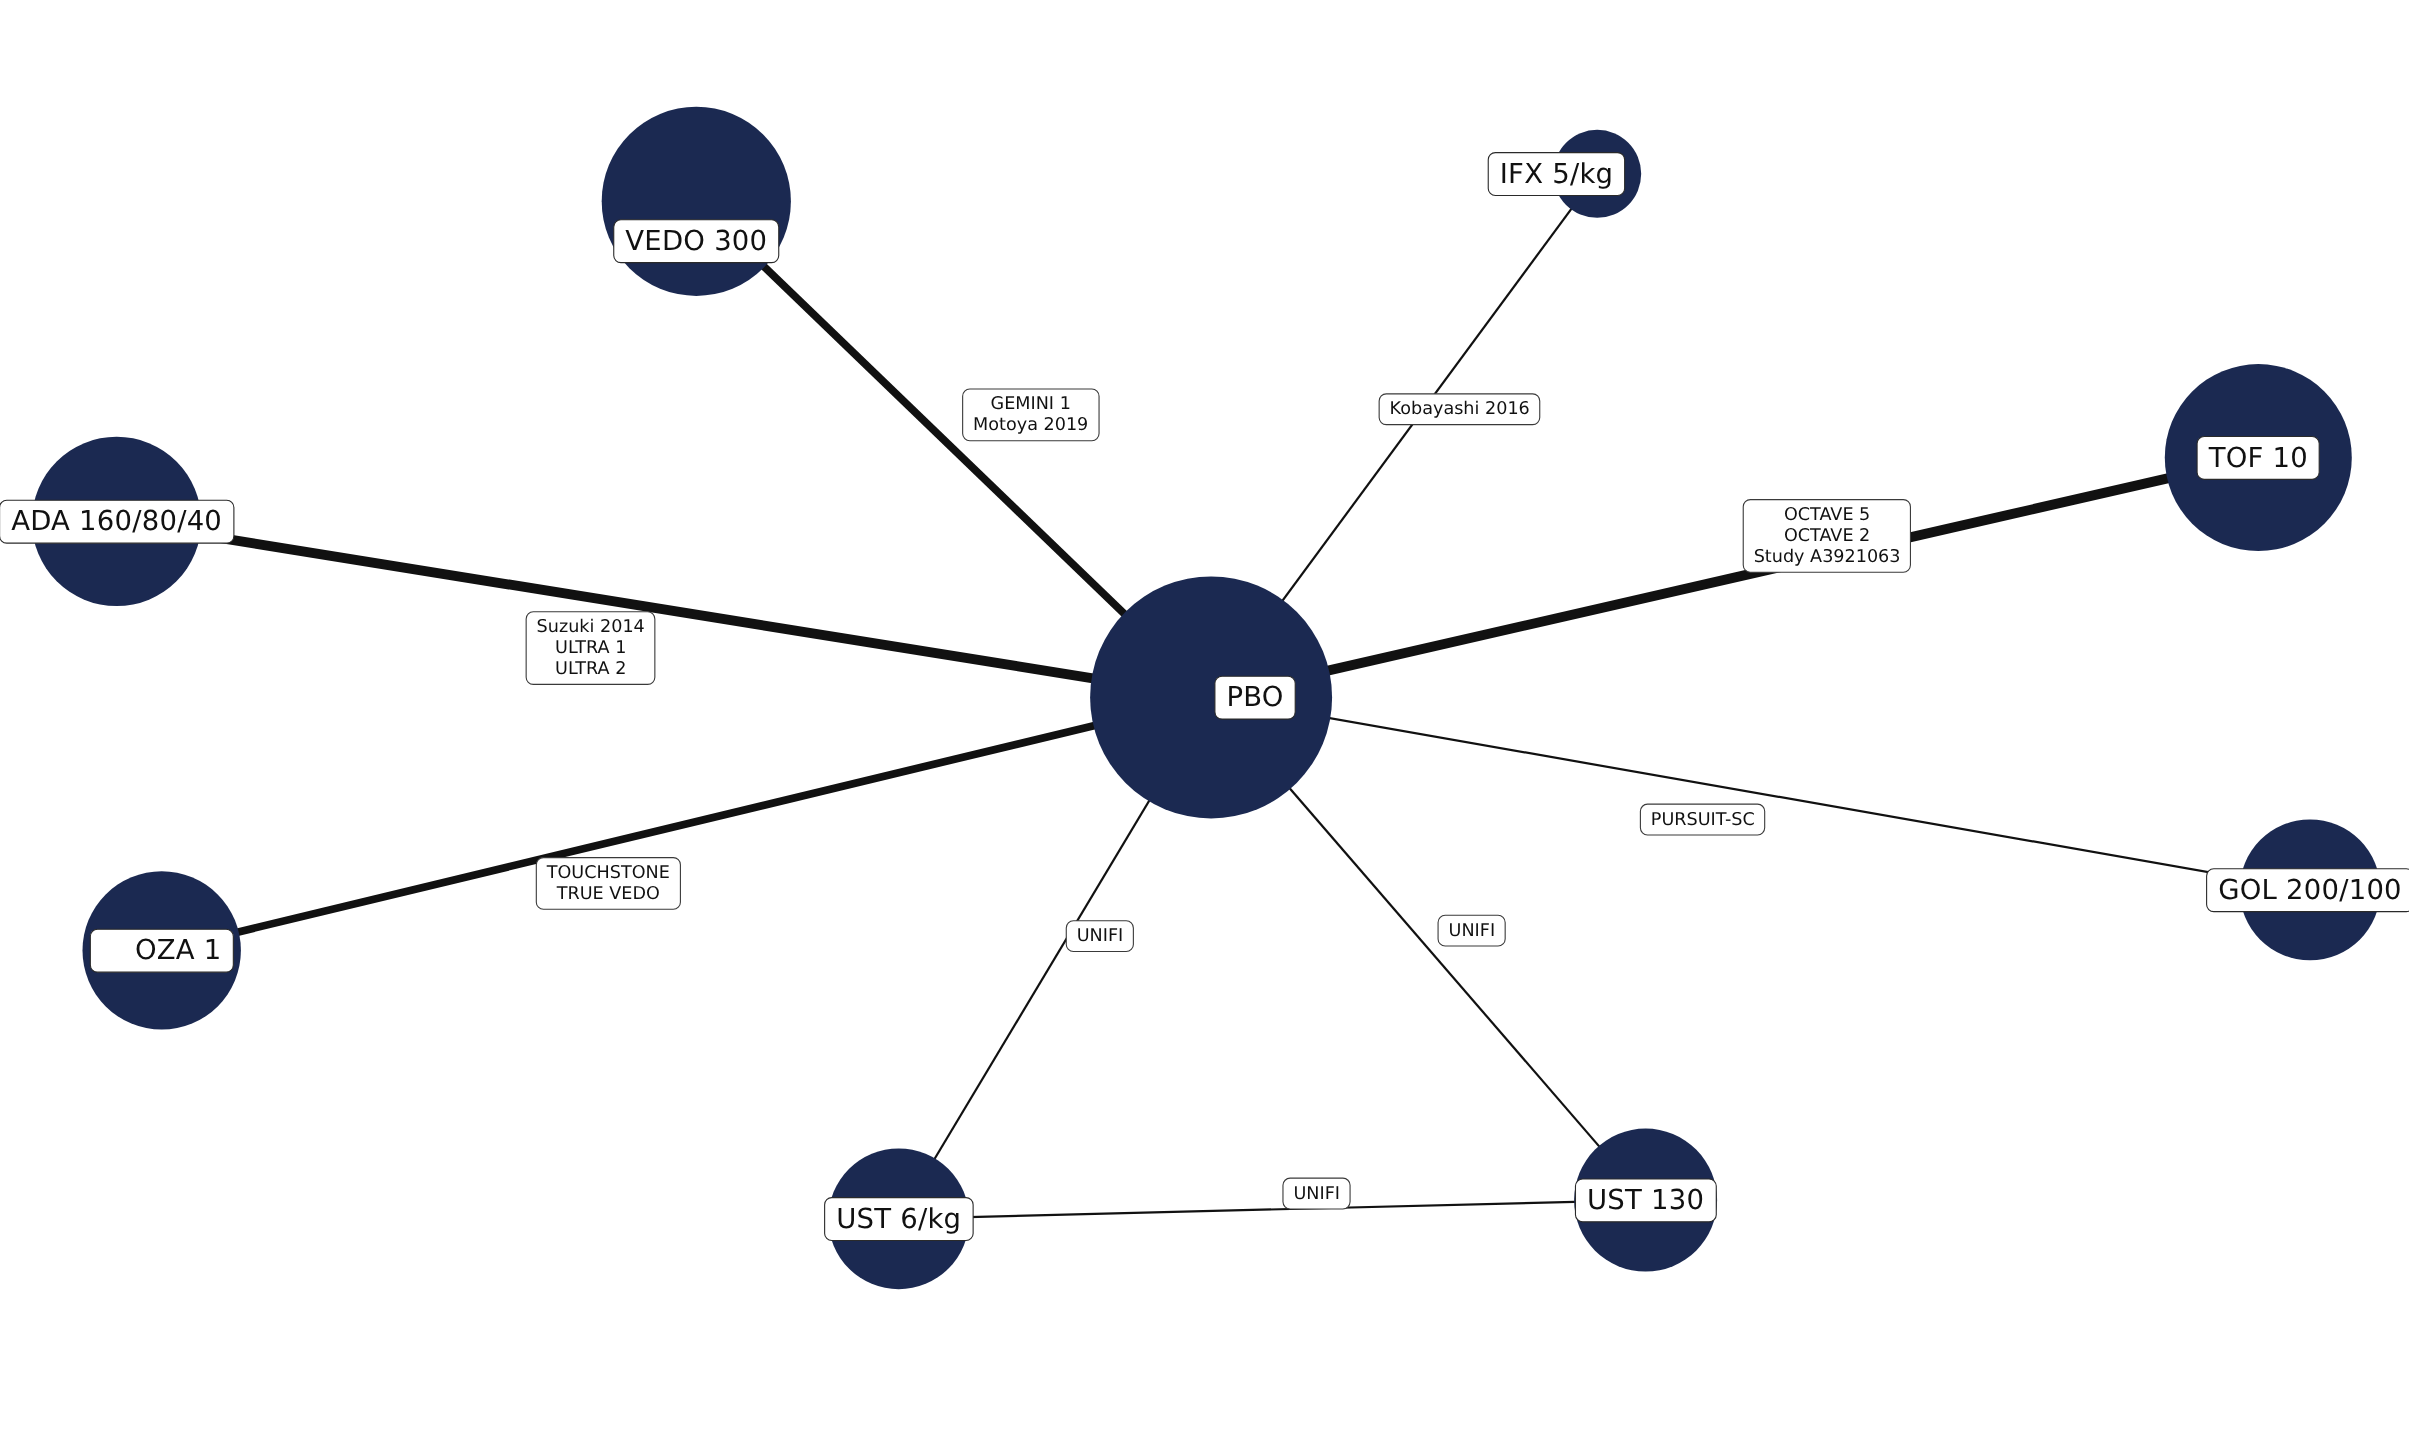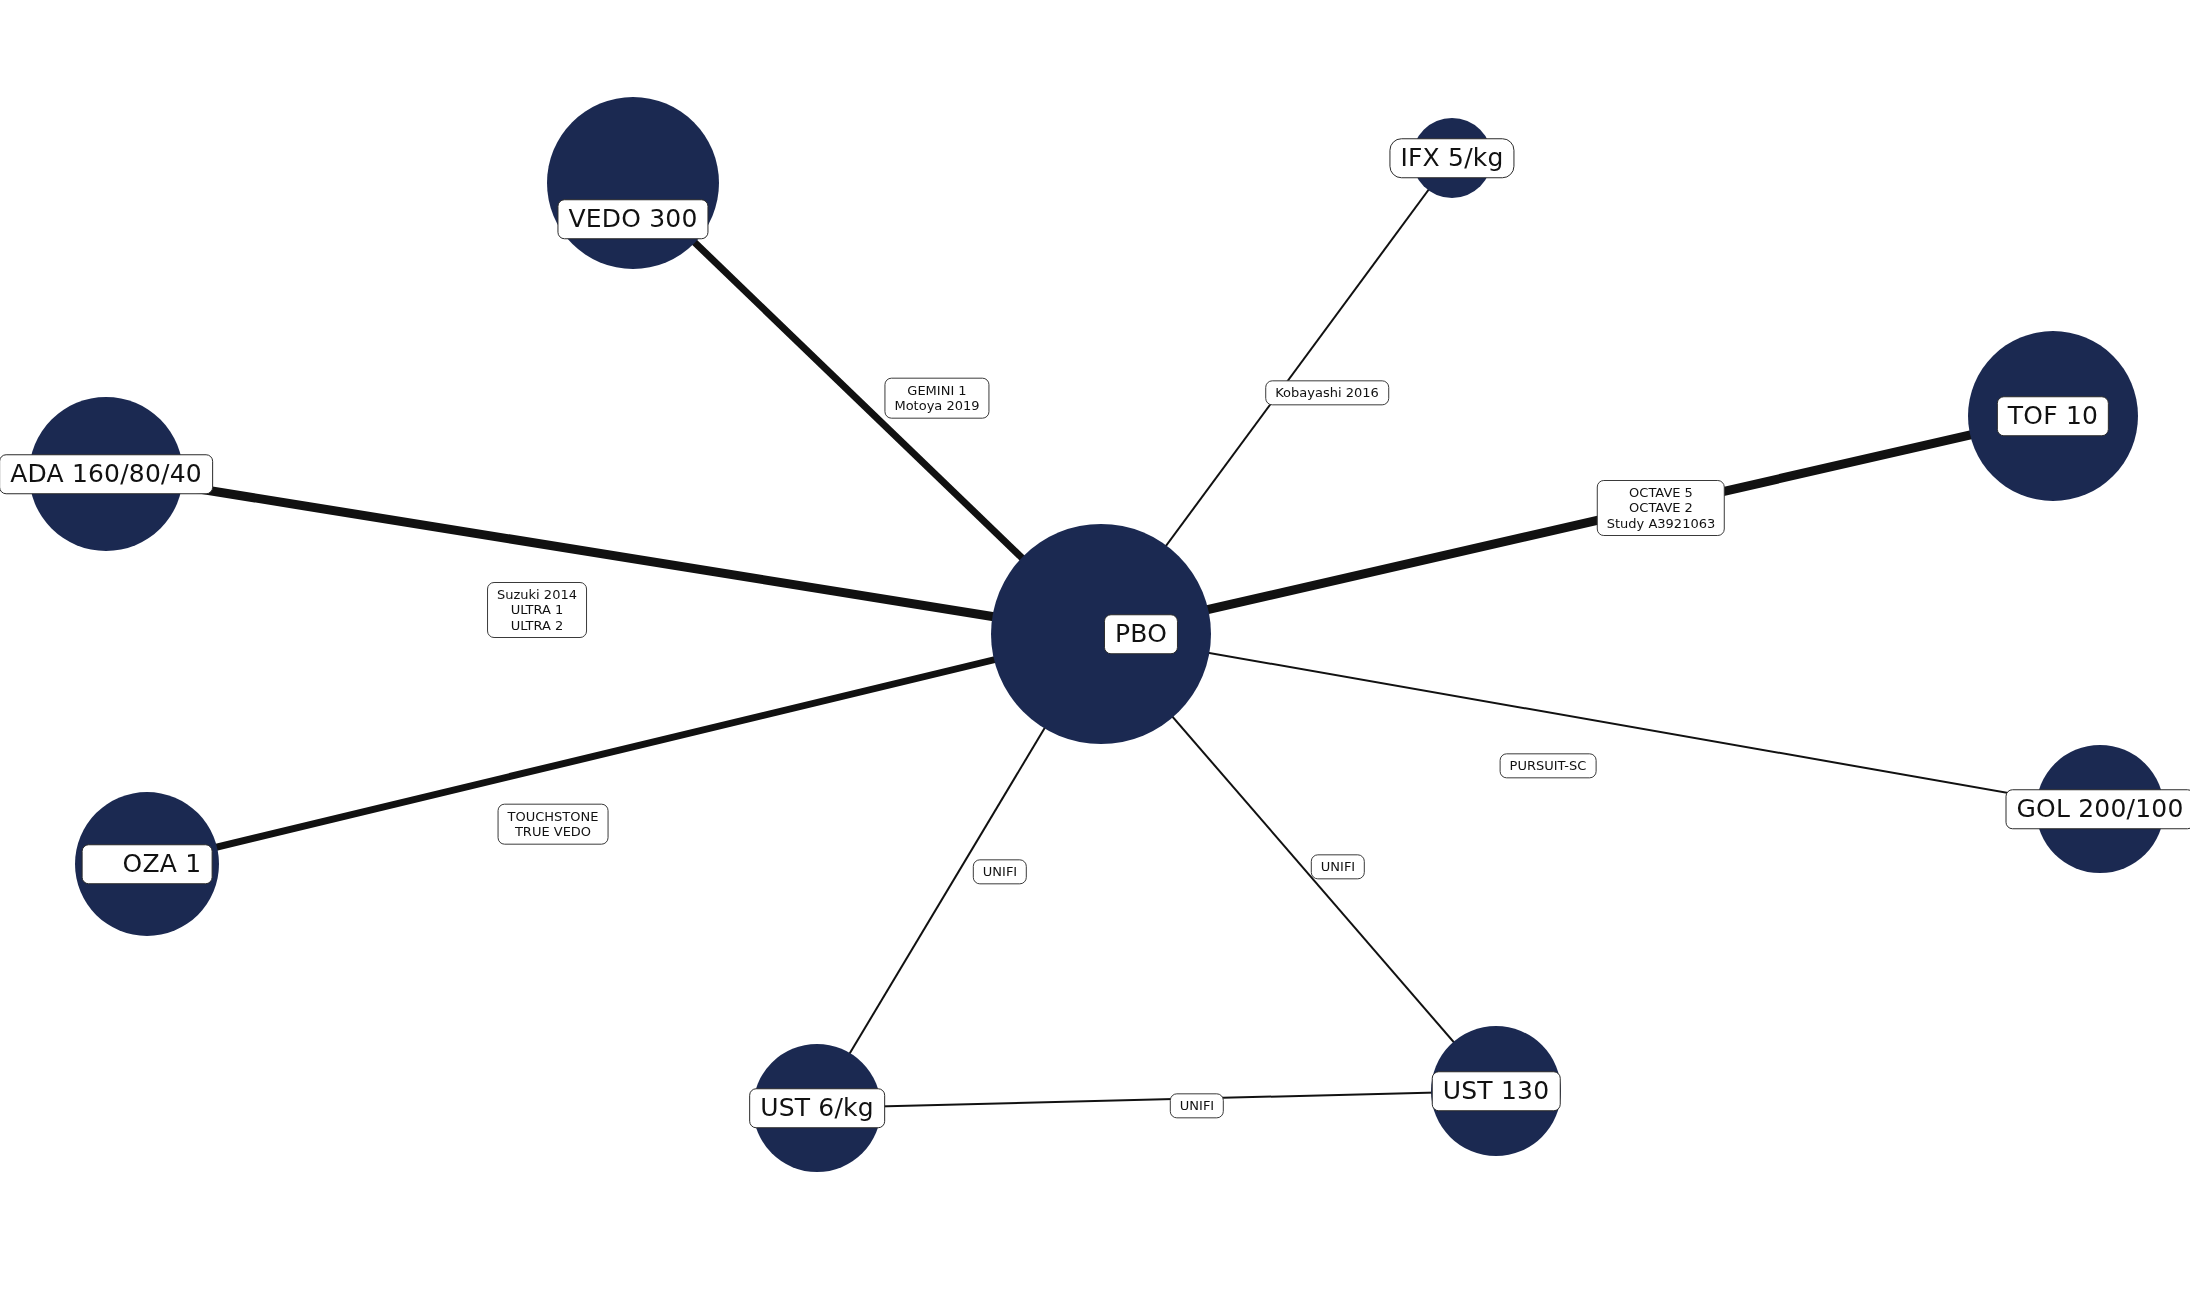--- a/index.html
+++ b/index.html
@@ -50,26 +50,25 @@
   }
   .node-label {
     font-size: 25px;
     font-family: "DejaVu Sans", sans-serif;
     letter-spacing: 0.2px;
     padding: 4px 10px;
     border-width: 1.8px;
     border-color: #2a2a2a;
   }
   .edge-label {
-    font-size: 13px;
+    font-size: 16px;
     font-family: "DejaVu Sans", sans-serif;
     padding: 4px 9px;
     border-width: 1.4px;
     border-color: #3a3a3a;
-    margin-top: 21px;
   }
   .edge-label .ln {
     display: block;
   }
 </style>
 </head>
 <body>
 
 <div id="network-canvas">
   <svg class="net-svg" viewBox="0 0 2190 1307" preserveAspectRatio="none">
@@ -125,21 +124,21 @@
         <span class="ln">UNIFI</span>
       </div>
       <div class="label-box edge-label" style="left: 1338px; top: 846px;">
         <span class="ln">UNIFI</span>
       </div>
       <div class="label-box edge-label" style="left: 1197px; top: 1085px;">
         <span class="ln">UNIFI</span>
       </div>
       <div class="label-box node-label" style="left: 1101px; top: 634px; margin-left: 40px;">PBO</div>
       <div class="label-box node-label" style="left: 633px; top: 183px; margin-top: 36px;">VEDO 300</div>
-      <div class="label-box node-label" style="left: 1452px; top: 158px; border-radius: 12px;">IFX 5/kg</div>
+      <div class="label-box node-label" style="left: 1415px; top: 158px;">IFX 5/kg</div>
       <div class="label-box node-label" style="left: 2053px; top: 416px;">TOF 10</div>
       <div class="label-box node-label" style="left: 106px; top: 474px;">ADA 160/80/40</div>
       <div class="label-box node-label" style="left: 2100px; top: 809px;">GOL 200/100</div>
       <div class="label-box node-label" style="left: 147px; top: 864px; padding-left: 40px;">OZA 1</div>
       <div class="label-box node-label" style="left: 817px; top: 1108px; text-align: center;">UST 6/kg</div>
       <div class="label-box node-label" style="left: 1496px; top: 1091px;">UST 130</div>
     </div>
 </div>
 
 </body></html>

